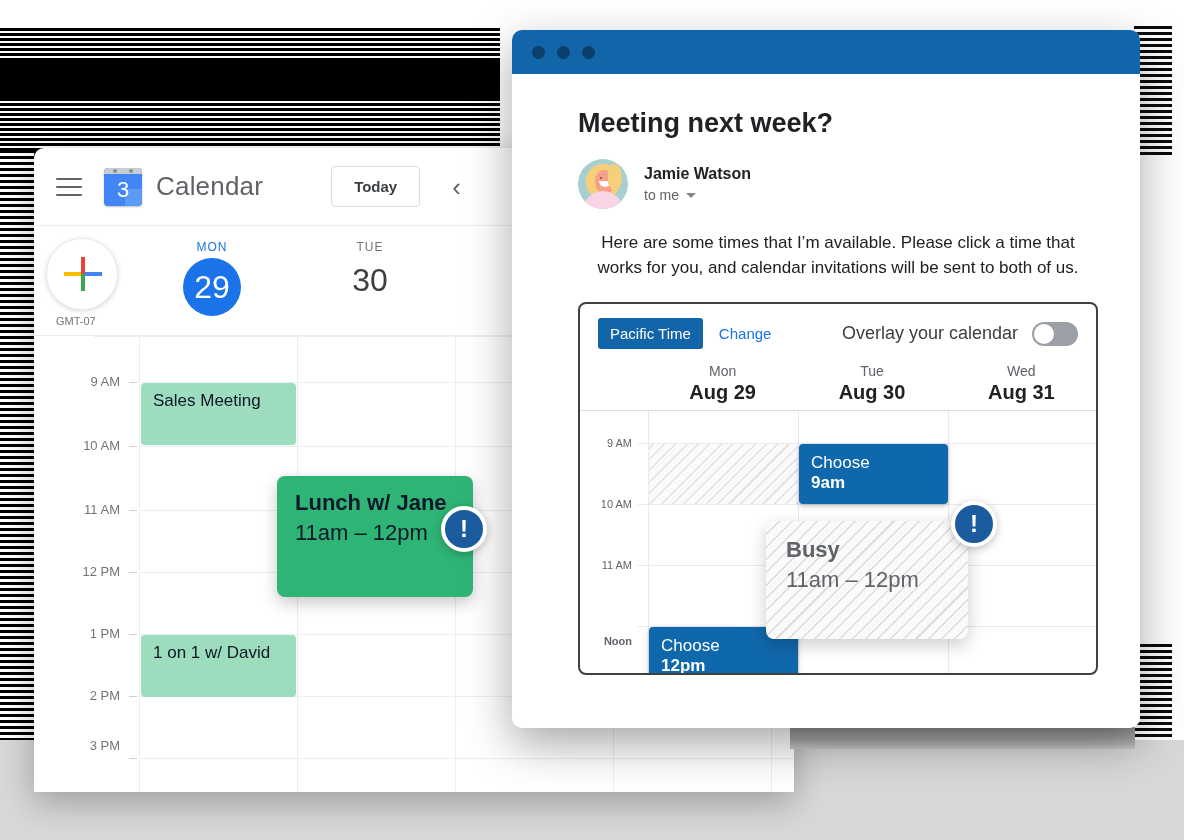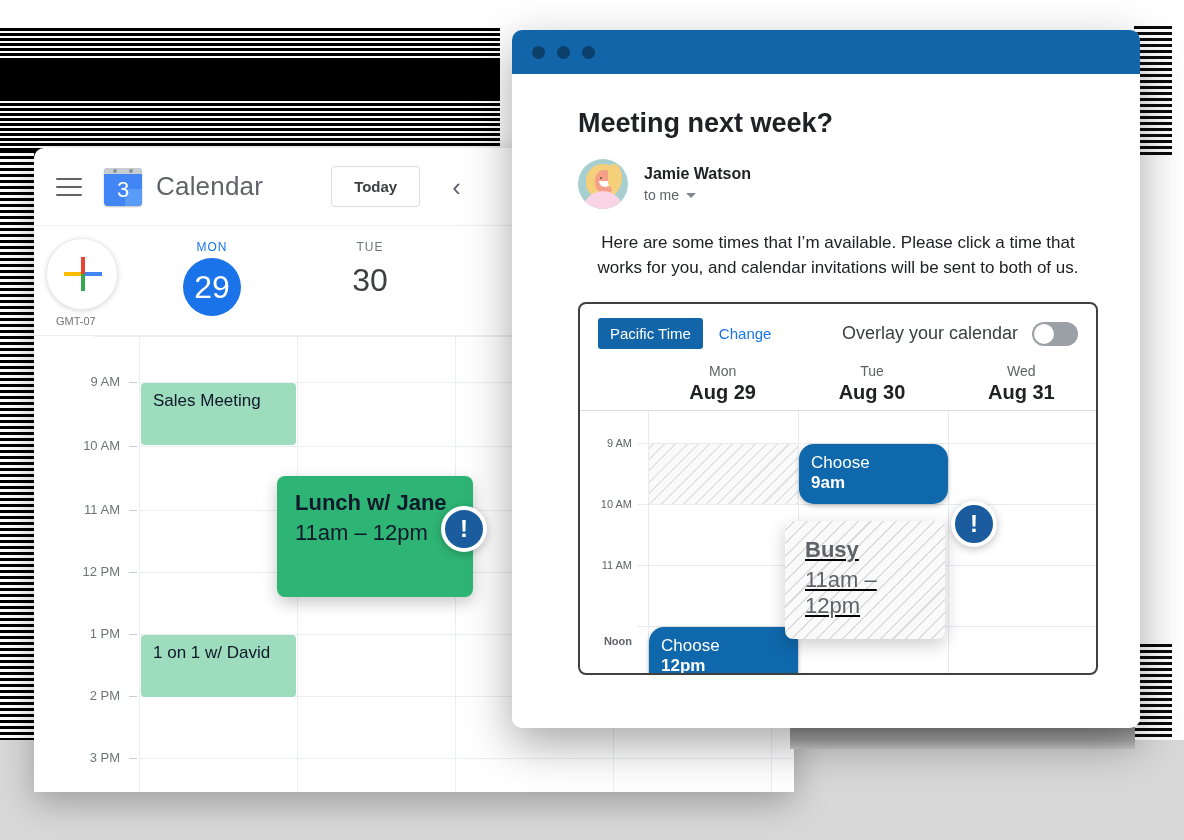--- a/index.html
+++ b/index.html
@@ -372,21 +372,21 @@
     background-color: #fafafa;
     background-image: repeating-linear-gradient(
       -45deg,
       #e3e3e3 0px, #e3e3e3 1.5px,
       #fafafa 1.5px, #fafafa 8px);
   }
   .choose {
     position: absolute;
     background: #1068ac;
     color: #fff;
-    border-radius: 15px;
+    border-radius: 4px;
     padding: 9px 12px;
     box-sizing: border-box;
     font-size: 17px;
     line-height: 1.15;
     box-shadow: 0 2px 5px rgba(0,0,0,.25);
     cursor: pointer;
     z-index: 14;
   }
   .choose .c1 { font-weight: 400; }
   .choose .c2 { font-weight: bold; }
@@ -483,21 +483,21 @@
     <div class="tdash" style="top:298px;"></div>
     <div class="tdash" style="top:360px;"></div>
     <div class="tdash" style="top:422px;"></div>
 
     <div class="tlabel" style="top:38px;">9 AM</div>
     <div class="tlabel" style="top:102px;">10 AM</div>
     <div class="tlabel" style="top:166px;">11 AM</div>
     <div class="tlabel" style="top:228px;">12 PM</div>
     <div class="tlabel" style="top:290px;">1 PM</div>
     <div class="tlabel" style="top:352px;">2 PM</div>
-    <div class="tlabel" style="top:414px;">3 PM</div>
+    <div class="tlabel" style="top:402px;">3 PM</div>
 
     <div class="ev ev-light" style="left:107px; top:47px; width:155px; height:62px;">
       <span>Sales Meeting</span>
     </div>
 
     <div class="ev ev-main" style="left:243px; top:140px; width:196px; height:121px;">
       <div class="t1">Lunch w/ Jane</div>
       <div class="t2">11am – 12pm</div>
     </div>
 
@@ -594,21 +594,21 @@
         <div class="choose" style="left:219px; top:33px; width:149px; height:60px;">
           <div class="c1">Choose</div>
           <div class="c2">9am</div>
         </div>
 
         <div class="choose" style="left:69px; top:216px; width:149px; height:60px;">
           <div class="c1">Choose</div>
           <div class="c2">12pm</div>
         </div>
 
-        <div class="busy-card" style="left:205px; top:110px; width:160px; height:118px;text-decoration:underline;">
+        <div class="busy-card" style="left:186px; top:110px; width:202px; height:118px;">
           <div class="b1">Busy</div>
           <div class="b2">11am – 12pm</div>
         </div>
       </div>
     </div>
   </div>
 </div>
 
 <div class="alert-badge" style="left:951px; top:501px; z-index:40;">!</div>
 

